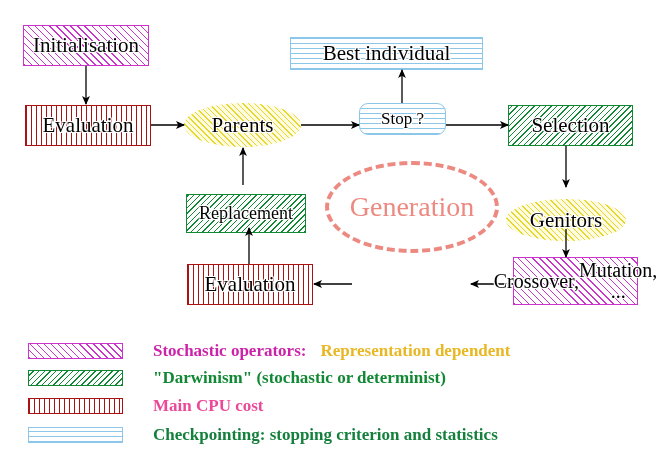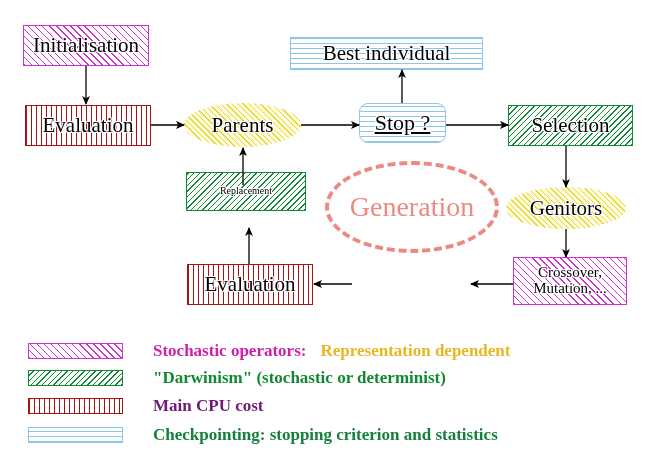--- a/index.html
+++ b/index.html
@@ -70,21 +70,21 @@
   
   #legend{position:absolute;left:0;top:338px;width:662px;}
   .legend-row{position:absolute;left:28px;height:22px;
               display:flex;align-items:center;}
   .sw{width:95px;height:16px;box-sizing:border-box;flex:0 0 auto;}
   .legend-text{margin-left:30px;font-size:17px;white-space:nowrap;
                font-family:"Liberation Serif", serif;font-weight:bold;}
   .c-magenta{color:#cc22aa;}
   .c-gold{color:#e8b723;}
   .c-green{color:#118833;}
-  .c-red{color:#701a75;text-align:center;}
+  .c-red{color:#ec4899;text-align:center;}
   .c-blue{color:#15803d;}
 </style>
 </head>
 <body>
 
 <div id="canvas">
 
   <svg id="wires" viewBox="0 0 662 471" width="662" height="471">
     <defs>
       <marker id="ah" markerWidth="9" markerHeight="9" refX="8" refY="4.5" orient="auto" markerUnits="userSpaceOnUse">
@@ -126,43 +126,43 @@
   </div>
 
   <div class="node ellipse fill-yellow" style="left:184px;top:103px;width:117px;height:44px;font-size:21px;">
     <span>Parents</span>
   </div>
 
   <div class="node box fill-blue" style="left:290px;top:37px;width:193px;height:33px;font-size:21px;">
     <span>Best individual</span>
   </div>
 
-  <div class="node box fill-blue rounded" style="left:359px;top:103px;width:87px;height:40px;font-size:22px;text-decoration:underline;">
+  <div class="node box fill-blue rounded" style="left:359px;top:103px;width:87px;height:32px;font-size:17px;">
     <span>Stop ?</span>
   </div>
 
   <div class="node box fill-green" style="left:508px;top:105px;width:125px;height:41px;font-size:21px;">
     <span>Selection</span>
   </div>
 
-  <div class="node ellipse fill-yellow" style="left:506px;top:187px;width:120px;height:42px;font-size:21px;">
+  <div class="node ellipse fill-yellow" style="left:506px;top:199px;width:120px;height:42px;font-size:21px;">
     <span>Genitors</span>
   </div>
 
-  <div class="node box fill-magenta" style="left:513px;top:257px;width:114px;height:48px;font-size:15px;flex-direction:column;">
+  <div class="node box fill-magenta" style="left:513px;top:257px;width:125px;height:48px;font-size:20px;flex-direction:row;">
     <span>Crossover,</span>
     <span>Mutation, ...</span>
   </div>
 
 
   <div class="node box fill-red" style="left:187px;top:264px;width:126px;height:41px;font-size:21px;">
     <span>Evaluation</span>
   </div>
 
-  <div class="node box fill-green" style="left:186px;top:172px;width:120px;height:39px;font-size:10px;">
+  <div class="node box fill-green" style="left:186px;top:194px;width:120px;height:39px;font-size:18px;">
     <span>Replacement</span>
   </div>
 
   <div id="generation">
     <span>Generation</span>
   </div>
 
   <div id="legend">
 
     <div class="legend-row" style="top:2px;">

